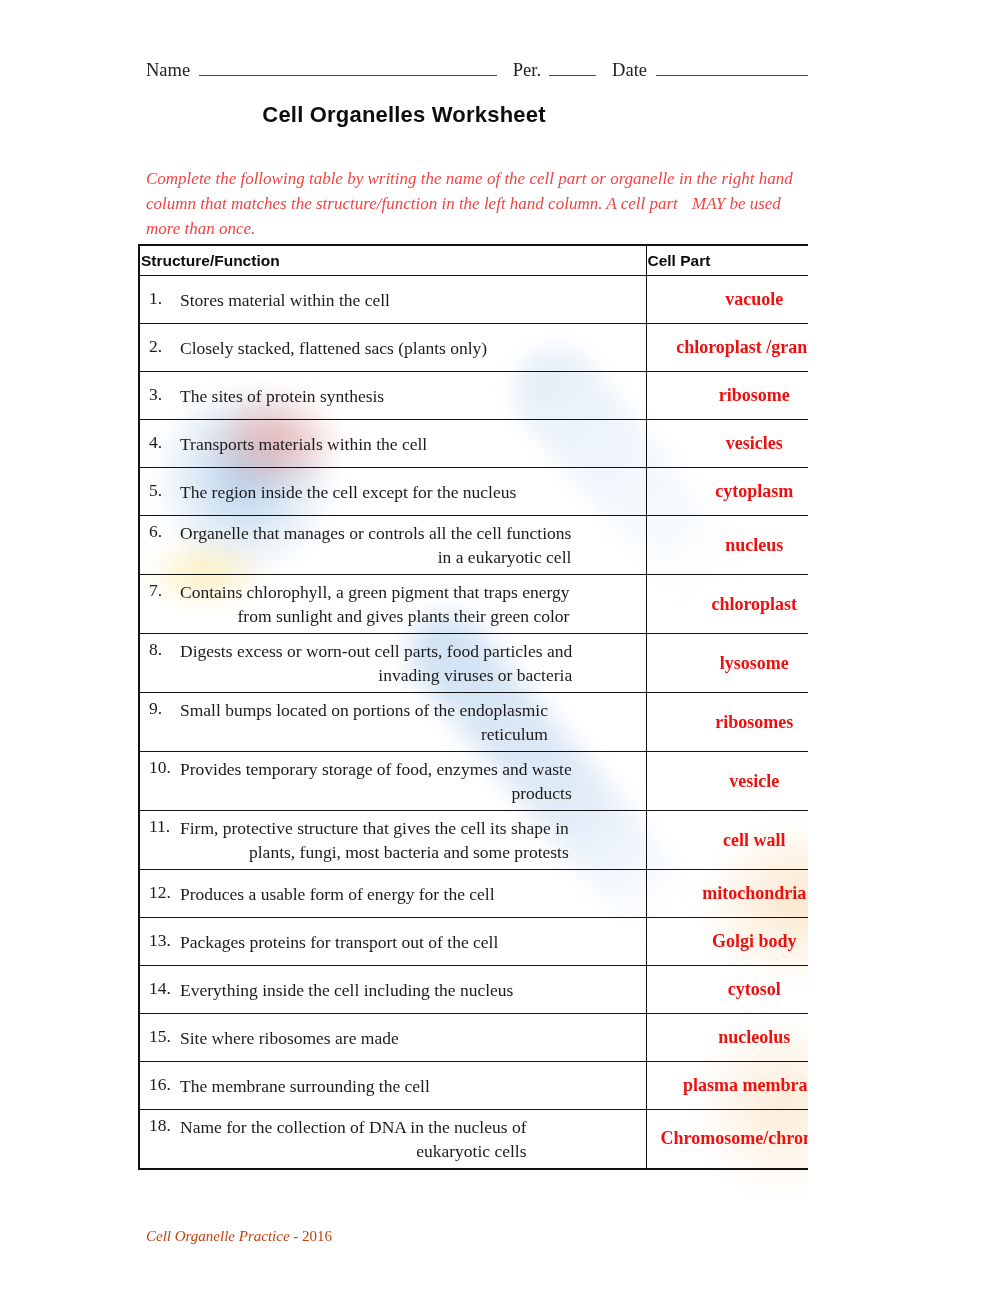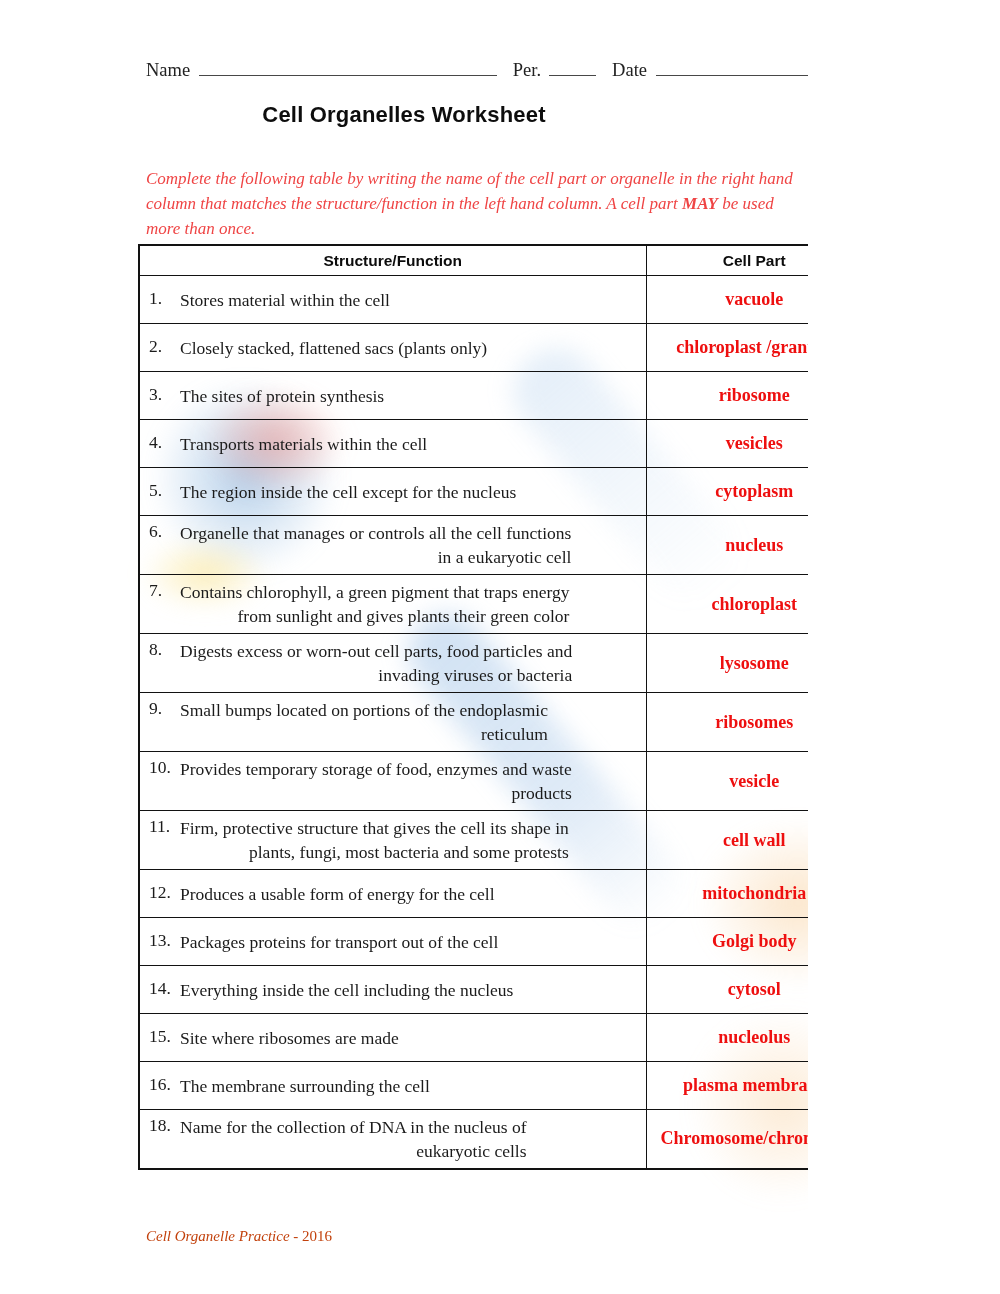--- a/index.html
+++ b/index.html
@@ -41,32 +41,32 @@
     position:absolute; top:102px; left:0; width:100%; text-align:center;
     font-family:"Liberation Sans", sans-serif; font-weight:bold; font-size:22px;
     letter-spacing:.2px; color:#0d0d0d;
   }
 
   
   .instructions {
     position:absolute; left:146px; top:149px; width:716px;
     font-style:italic; font-size:17px; line-height:25px; white-space:pre-line; color:#ef4444;
   }
-  .instructions .em { font-weight:bold; }
+  .instructions .em { font-weight:normal;margin-left:10px; }
 
   
   .worksheet-table {
     position:absolute; left:138px; top:244px; width:724px;
     border-collapse:collapse; table-layout:fixed;
     border:2.4px solid #121212;
   }
   .worksheet-table th, .worksheet-table td { border:1.5px solid #121212; vertical-align:middle; }
   .worksheet-table th {
     font-family:"Liberation Sans", sans-serif; font-weight:bold; font-size:15.5px;
-    height:27px; text-align:center; color:#0c0c0c; background:transparent;
+    height:27px; text-align:left; color:#0c0c0c; background:transparent;
   }
   tr.single { height:48px; }
   tr.double { height:59px; }
   td.q { padding:2px 6px 2px 9px; font-size:17.5px; color:#1b1b1b; }
   .qwrap { display:flex; align-items:flex-start; }
   .qnum  { flex:0 0 31px; width:31px; }
   .qtext { white-space:pre-line; line-height:24px;text-align:right; }
   td.a {
     text-align:center; font-weight:bold; font-size:18px; color:#ee0f0f;
     font-family:"Liberation Serif", serif; padding:0 4px;

